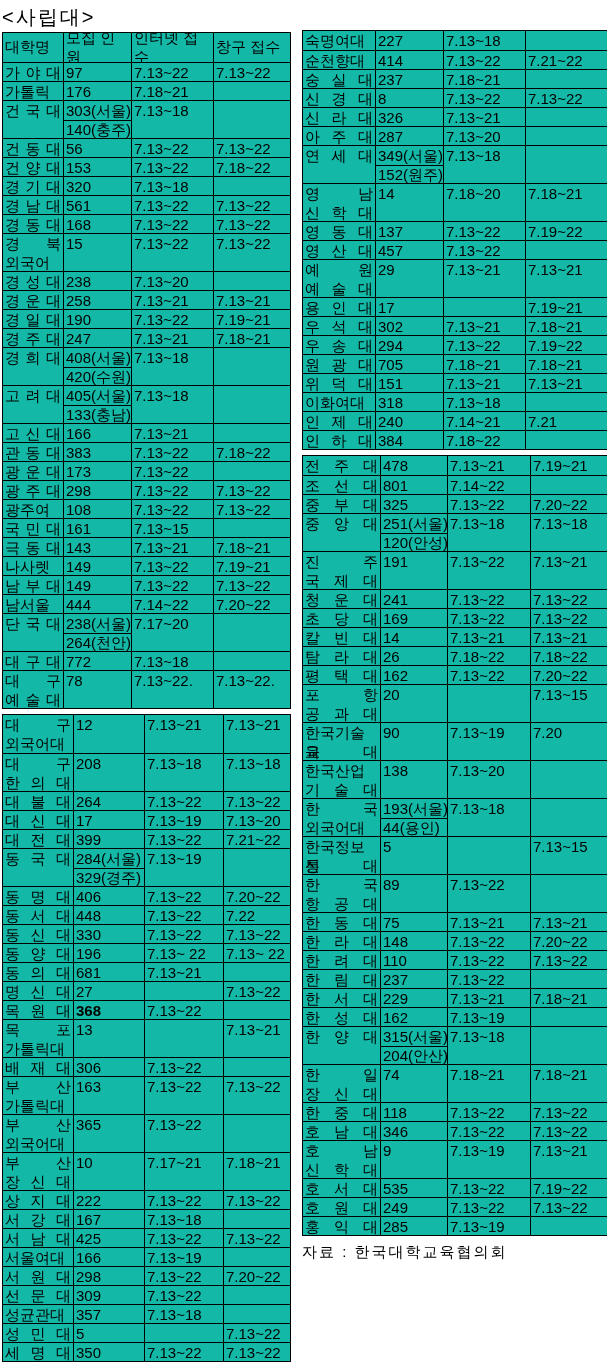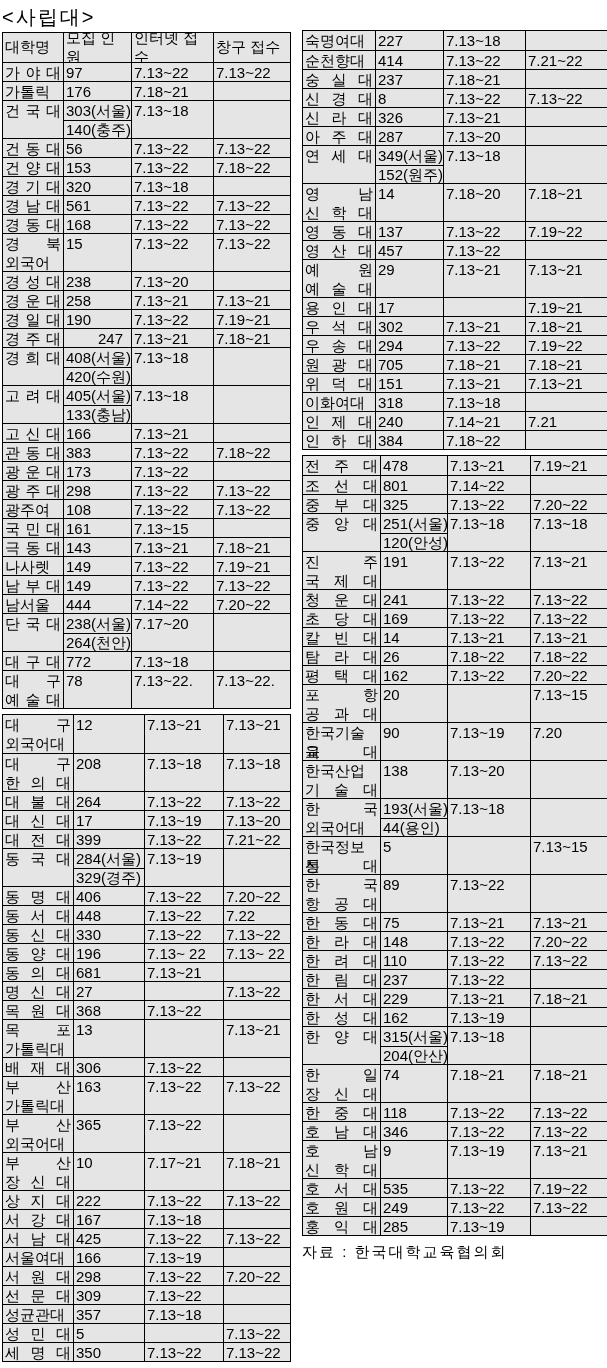--- a/index.html
+++ b/index.html
@@ -7,21 +7,21 @@
     width:607px;min-height:1368px;background:#ffffff;color:#000000;
     font-family:"Liberation Sans","DejaVu Sans",sans-serif;
     font-size:15px;position:relative;
   }
   .title{
     position:absolute;left:2px;top:4px;
     font-size:20px;letter-spacing:2px;white-space:nowrap;
   }
   #col-left{position:absolute;left:2px;top:32px;width:289px;}
   #col-right{position:absolute;left:302px;top:30px;width:342px;}
-  .tbl{border:1px solid #000;margin-bottom:5px;box-sizing:border-box;background:#e5e5e5;}
+  .tbl{border:1px solid #000;margin-bottom:5px;box-sizing:border-box;background:#14b8a6;}
   .row{display:flex;align-items:stretch;box-sizing:border-box;height:19px;overflow:hidden;}
   .row.tall{height:38px;}
   .row.hdr{height:29px;}
   .row + .row{border-top:1px solid #000;}
   .cell{box-sizing:border-box;padding:0 2px;overflow:hidden;line-height:19px;}
   .cell + .cell{border-left:1px solid #000;}
   .hdr .cell{display:flex;align-items:center;line-height:normal;}
   .name-line{text-align:justify;text-align-last:justify;height:19px;line-height:19px;}
   .val{height:19px;line-height:19px;white-space:nowrap;}
   .sub{height:19px;line-height:19px;white-space:nowrap;box-sizing:border-box;}
@@ -217,21 +217,21 @@
           </div>
           <div class="cell c3">
             <div class="val">7.19~21</div>
           </div>
         </div>
         <div class="row">
           <div class="cell c0">
             <div class="name-line">경 주 대</div>
           </div>
           <div class="cell c1" style="padding: 0px;">
-            <div class="sub" style="padding: 0px 2px; margin-left: 32px;">247</div>
+            <div class="sub" style="padding: 0px 2px;">247</div>
           </div>
           <div class="cell c2">
             <div class="val">7.13~21</div>
           </div>
           <div class="cell c3">
             <div class="val">7.18~21</div>
           </div>
         </div>
         <div class="row tall">
           <div class="cell c0">
@@ -617,21 +617,21 @@
             <div class="val"></div>
           </div>
           <div class="cell c3">
             <div class="val">7.13~22</div>
           </div>
         </div>
         <div class="row">
           <div class="cell c0">
             <div class="name-line">목 원 대</div>
           </div>
-          <div class="cell c1" style="padding: 0px;">
+          <div class="cell c1" style="padding: 0px; font-weight: bold;">
             <div class="sub" style="padding: 0px 2px;">368</div>
           </div>
           <div class="cell c2">
             <div class="val">7.13~22</div>
           </div>
           <div class="cell c3">
             <div class="val"></div>
           </div>
         </div>
         <div class="row tall">

